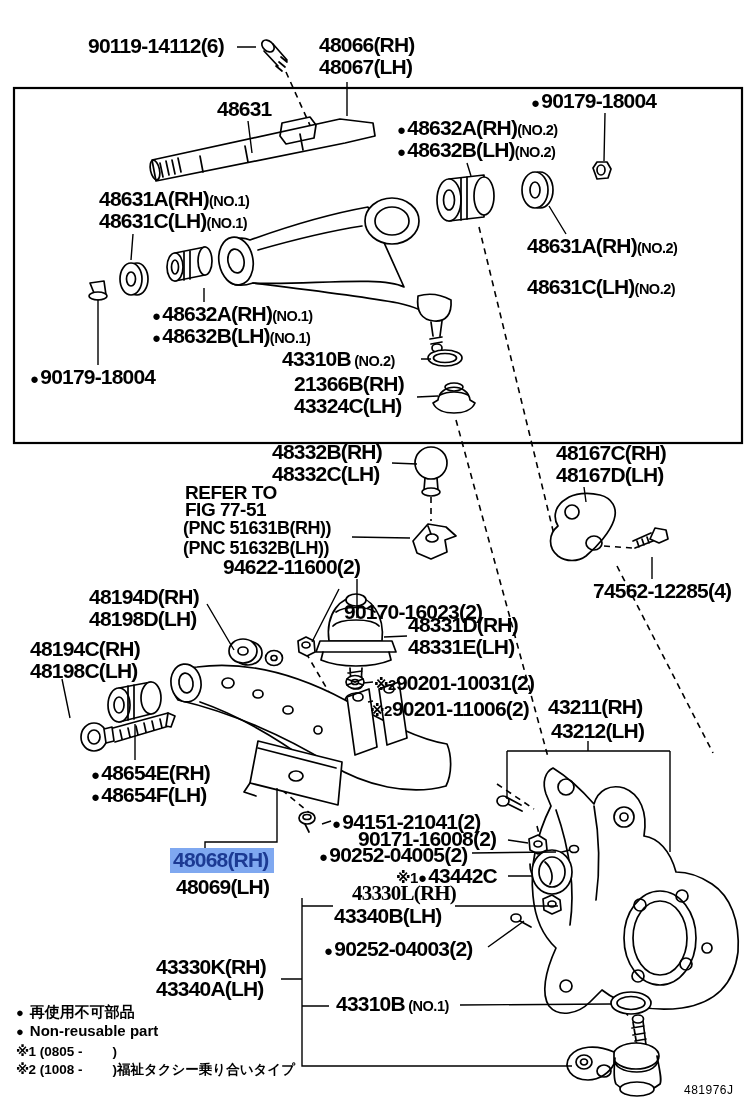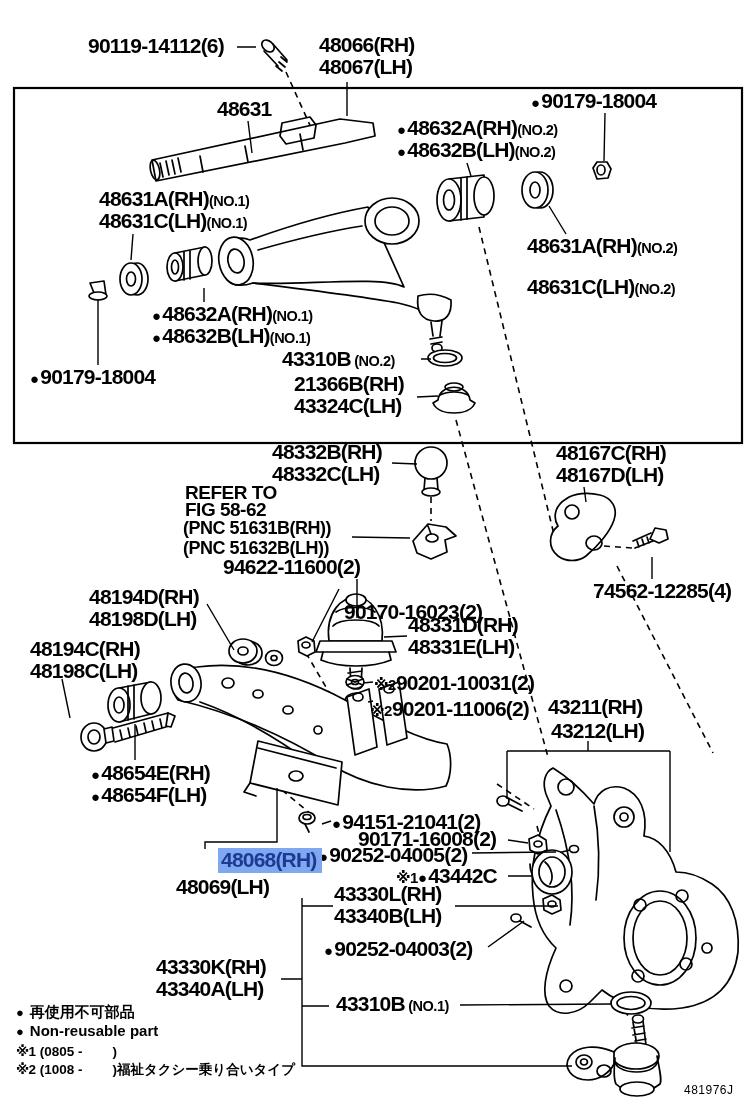--- a/index.html
+++ b/index.html
@@ -349,21 +349,21 @@
       <div class="lbl style-big" style="left: 527px; top: 257px; margin-top: 19px;"><span>48631C(LH)</span><span class="sfx">(NO.2)</span></div>
       <div class="lbl style-big" style="left: 152px; top: 303px;"><span class="blt">●</span><span>48632A(RH)</span><span class="sfx">(NO.1)</span></div>
       <div class="lbl style-big" style="left: 152px; top: 325px;"><span class="blt">●</span><span>48632B(LH)</span><span class="sfx">(NO.1)</span></div>
       <div class="lbl style-big" style="left: 282px; top: 348px;"><span>43310B</span><span class="sfx"> (NO.2)</span></div>
       <div class="lbl style-big" style="left: 294px; top: 373px;"><span>21366B(RH)</span></div>
       <div class="lbl style-big" style="left: 294px; top: 395px;"><span>43324C(LH)</span></div>
       <div class="lbl style-big" style="left: 30px; top: 366px;"><span class="blt">●</span><span>90179-18004</span></div>
       <div class="lbl style-big" style="left: 272px; top: 441px;"><span>48332B(RH)</span></div>
       <div class="lbl style-big" style="left: 272px; top: 463px;"><span>48332C(LH)</span></div>
       <div class="lbl style-refer" style="left: 185px; top: 483px;"><span>REFER TO</span></div>
-      <div class="lbl style-refer" style="left: 185px; top: 500px;"><span>FIG 58-62</span></div>
+      <div class="lbl style-refer" style="left: 185px; top: 500px;"><span>FIG 77-51</span></div>
       <div class="lbl style-pnc" style="left: 183px; top: 519px;"><span>(PNC 51631B(RH))</span></div>
       <div class="lbl style-pnc" style="left: 183px; top: 539px;"><span>(PNC 51632B(LH))</span></div>
       <div class="lbl style-big" style="left: 223px; top: 556px;"><span>94622-11600(2)</span></div>
       <div class="lbl style-big" style="left: 556px; top: 442px;"><span>48167C(RH)</span></div>
       <div class="lbl style-big" style="left: 556px; top: 464px;"><span>48167D(LH)</span></div>
       <div class="lbl style-big" style="left: 593px; top: 580px;"><span>74562-12285(4)</span></div>
       <div class="lbl style-big" style="left: 344px; top: 601px;"><span>90170-16023(2)</span></div>
       <div class="lbl style-big" style="left: 89px; top: 586px;"><span>48194D(RH)</span></div>
       <div class="lbl style-big" style="left: 89px; top: 608px;"><span>48198D(LH)</span></div>
       <div class="lbl style-big" style="left: 408px; top: 614px;"><span>48331D(RH)</span></div>
@@ -373,23 +373,23 @@
       <div class="lbl style-big" style="left: 374px; top: 672px;"><span class="pfx">※2</span><span>90201-10031(2)</span></div>
       <div class="lbl style-big" style="left: 370px; top: 698px;"><span class="pfx">※2</span><span>90201-11006(2)</span></div>
       <div class="lbl style-big" style="left: 548px; top: 696px;"><span>43211(RH)</span></div>
       <div class="lbl style-big" style="left: 551px; top: 720px;"><span>43212(LH)</span></div>
       <div class="lbl style-big" style="left: 91px; top: 762px;"><span class="blt">●</span><span>48654E(RH)</span></div>
       <div class="lbl style-big" style="left: 91px; top: 784px;"><span class="blt">●</span><span>48654F(LH)</span></div>
       <div class="lbl style-big" style="left: 332px; top: 811px;"><span class="blt">●</span><span>94151-21041(2)</span></div>
       <div class="lbl style-big" style="left: 358px; top: 828px;"><span>90171-16008(2)</span></div>
       <div class="lbl style-big" style="left: 319px; top: 844px;"><span class="blt">●</span><span>90252-04005(2)</span></div>
       <div class="lbl style-big" style="left: 396px; top: 865px;"><span class="pfx">※1</span><span class="blt">●</span><span>43442C</span></div>
-      <div class="lbl style-big hl" style="left: 170px; top: 848px; background: rgb(127, 168, 240); color: rgb(28, 58, 147); margin-left: 48px;"><span>48068(RH)</span></div>
+      <div class="lbl style-big hl" style="left: 170px; top: 848px; background: rgb(127, 168, 240); color: rgb(28, 58, 147);"><span>48068(RH)</span></div>
       <div class="lbl style-big" style="left: 176px; top: 876px;"><span>48069(LH)</span></div>
-      <div class="lbl style-big" style="left: 334px; top: 883px;"><span>43330L(RH)</span></div>
+      <div class="lbl style-big" style="left: 352px; top: 883px; font-family: Liberation Serif, serif;"><span>43330L(RH)</span></div>
       <div class="lbl style-big" style="left: 334px; top: 905px;"><span>43340B(LH)</span></div>
       <div class="lbl style-big" style="left: 324px; top: 938px;"><span class="blt">●</span><span>90252-04003(2)</span></div>
       <div class="lbl style-big" style="left: 156px; top: 956px;"><span>43330K(RH)</span></div>
       <div class="lbl style-big" style="left: 156px; top: 978px;"><span>43340A(LH)</span></div>
       <div class="lbl style-big" style="left: 336px; top: 993px;"><span>43310B</span><span class="sfx"> (NO.1)</span></div>
       <div class="lbl style-legend" style="left: 16px; top: 1004px;"><span class="blt">●</span><span>再使用不可部品</span></div>
       <div class="lbl style-legend" style="left: 16px; top: 1023px;"><span class="blt">●</span><span>Non-reusable part</span></div>
       <div class="lbl style-note" style="left: 16px; top: 1045px;"><span class="pfx">※1</span><span>(0805 -        )</span></div>
       <div class="lbl style-note" style="left: 16px; top: 1063px;"><span class="pfx">※2</span><span>(1008 -        )福祉タクシー乗り合いタイプ</span></div>
       <div class="lbl style-code" style="left: 684px; top: 1084px;"><span>481976J</span></div>

